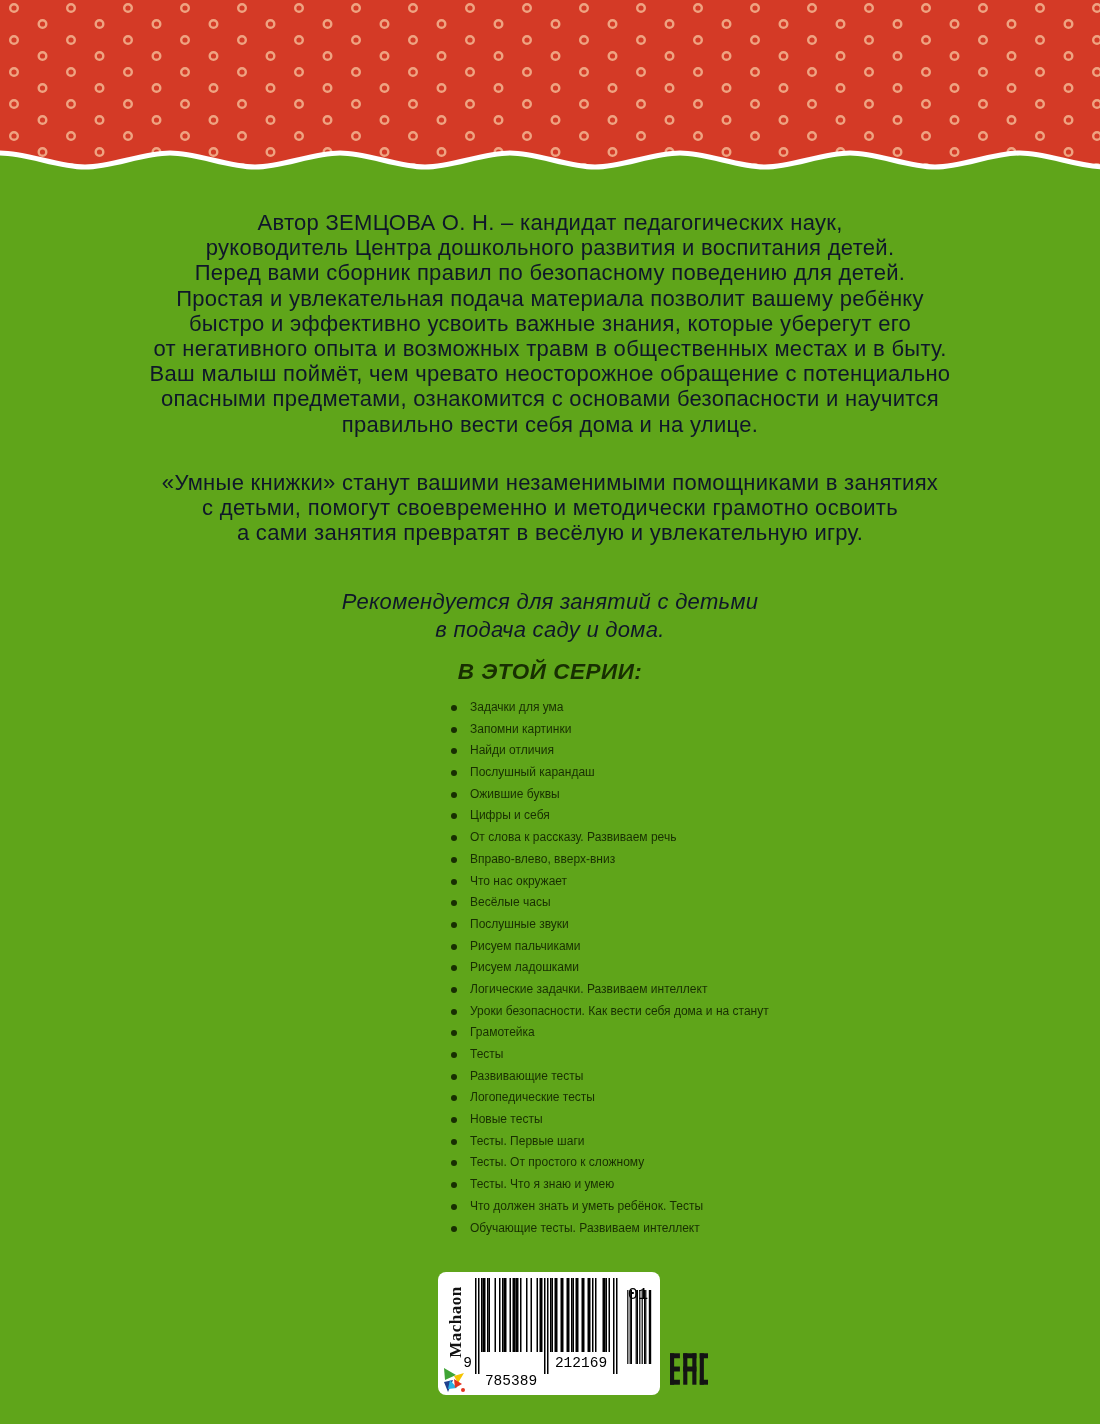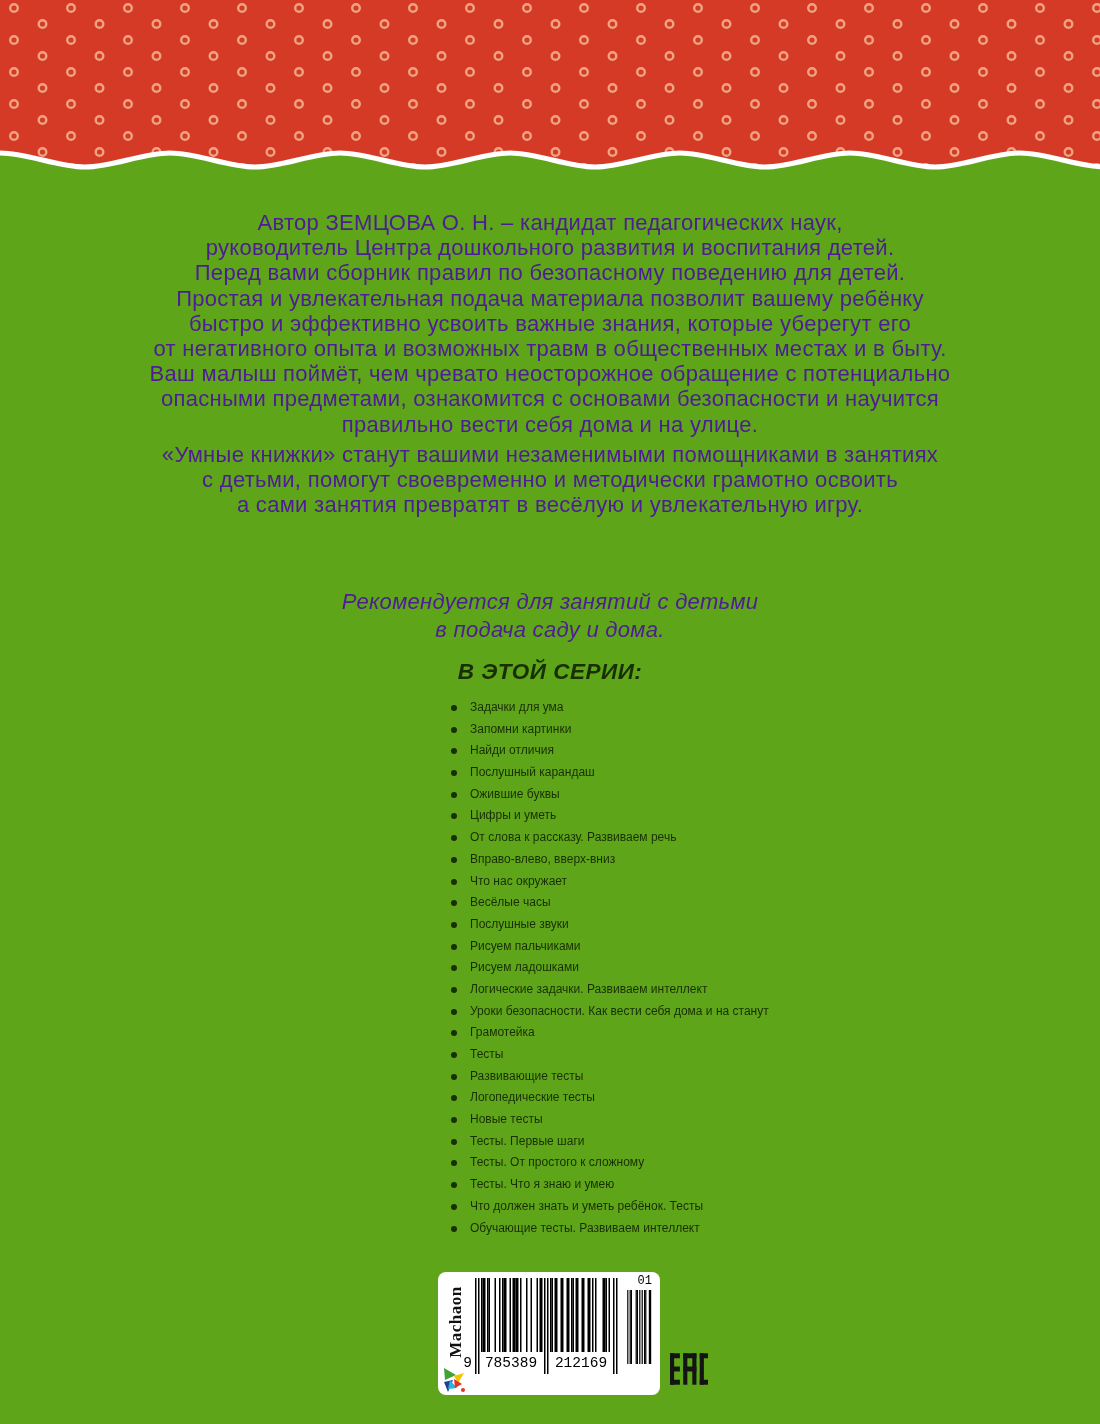--- a/index.html
+++ b/index.html
@@ -1,44 +1,44 @@
 <!DOCTYPE html>
 <html><head>
 <meta charset="utf-8">
 <style>
   html,body{margin:0;padding:0;background:#333;}
   #page{position:relative;width:1100px;height:1424px;background:#5fa51a;overflow:hidden;
         font-family:"Liberation Sans",sans-serif;}
   #band{position:absolute;left:0;top:0;}
-  .para{position:absolute;left:0;right:0;text-align:center;color:#4c1d95;
+  .para{position:absolute;left:0;right:0;text-align:center;color:#0f172a;
         font-size:22px;line-height:25.2px;letter-spacing:.3px;}
   .pline{white-space:nowrap;}
   #intro{top:210px;}
-  #series-intro{top:442px;}
+  #series-intro{top:470px;}
   #recommendation{top:588px;font-style:italic;line-height:27.5px;}
   #series-title{position:absolute;left:0;right:0;top:659px;text-align:center;
         font-weight:bold;font-size:22.5px;letter-spacing:.5px;color:#182f02;font-style:italic;}
   #series-list{position:absolute;left:449px;top:697px;color:#182f02;font-size:12px;}
   .sitem{position:relative;height:21.7px;line-height:21.7px;padding-left:21px;white-space:nowrap;}
   .sitem::before{content:"";position:absolute;left:2px;top:8px;width:6px;height:6px;
         border-radius:50%;background:#182f02;}
   #barcode-panel{position:absolute;left:438px;top:1272px;width:222px;height:123px;
         background:#ffffff;border-radius:8px;}
   .machaon{position:absolute;left:8px;top:94px;width:88px;transform:rotate(-90deg);
         transform-origin:0 0;font-family:"Liberation Serif",serif;font-weight:bold;
         font-size:17px;line-height:20px;color:#111;text-align:center;letter-spacing:.5px;}
   .butterfly{position:absolute;left:4px;top:95px;}
   #ean-bars{position:absolute;left:37px;top:6px;fill:#000;}
   .bdigit{position:absolute;top:82px;height:18px;line-height:18px;background:#fff;
         font-family:"Liberation Mono",monospace;font-size:14.5px;color:#000;text-align:center;}
   .d1{left:23px;width:13px;background:transparent;}
-  .d2{left:44px;width:58px;}
+  .d2{left:44px;width:58px;margin-top:18px;}
   .d3{left:114px;width:58px;}
-  .addon-digits{position:absolute;left:186px;top:2px;width:28px;text-align:right;
-        font-family:"Liberation Mono",monospace;font-size:12px;color:#000;}
+  .addon-digits{position:absolute;left:186px;top:13px;width:28px;text-align:center;
+        font-family:"Liberation Mono",monospace;font-size:17px;color:#000;}
   #addon-bars{position:absolute;left:188px;top:18px;fill:#000;}
   #eac{position:absolute;left:670px;top:1351px;width:38px;height:36px;fill:#141414;}
 </style>
 </head>
 <body>
 
 <div id="page">
 
   <svg id="band" width="1100" height="185" viewBox="0 0 1100 185">
     <defs>
@@ -76,21 +76,21 @@
     </div>
 
   <div id="series-title">В ЭТОЙ СЕРИИ:</div>
 
   <div id="series-list">
       <div class="sitem">Задачки для ума</div>
       <div class="sitem">Запомни картинки</div>
       <div class="sitem">Найди отличия</div>
       <div class="sitem">Послушный карандаш</div>
       <div class="sitem">Ожившие буквы</div>
-      <div class="sitem">Цифры и уметь</div>
+      <div class="sitem">Цифры и себя</div>
       <div class="sitem">От слова к рассказу. Развиваем речь</div>
       <div class="sitem">Вправо-влево, вверх-вниз</div>
       <div class="sitem">Что нас окружает</div>
       <div class="sitem">Весёлые часы</div>
       <div class="sitem">Послушные звуки</div>
       <div class="sitem">Рисуем пальчиками</div>
       <div class="sitem">Рисуем ладошками</div>
       <div class="sitem">Логические задачки. Развиваем интеллект</div>
       <div class="sitem">Уроки безопасности. Как вести себя дома и на станут</div>
       <div class="sitem">Грамотейка</div>

